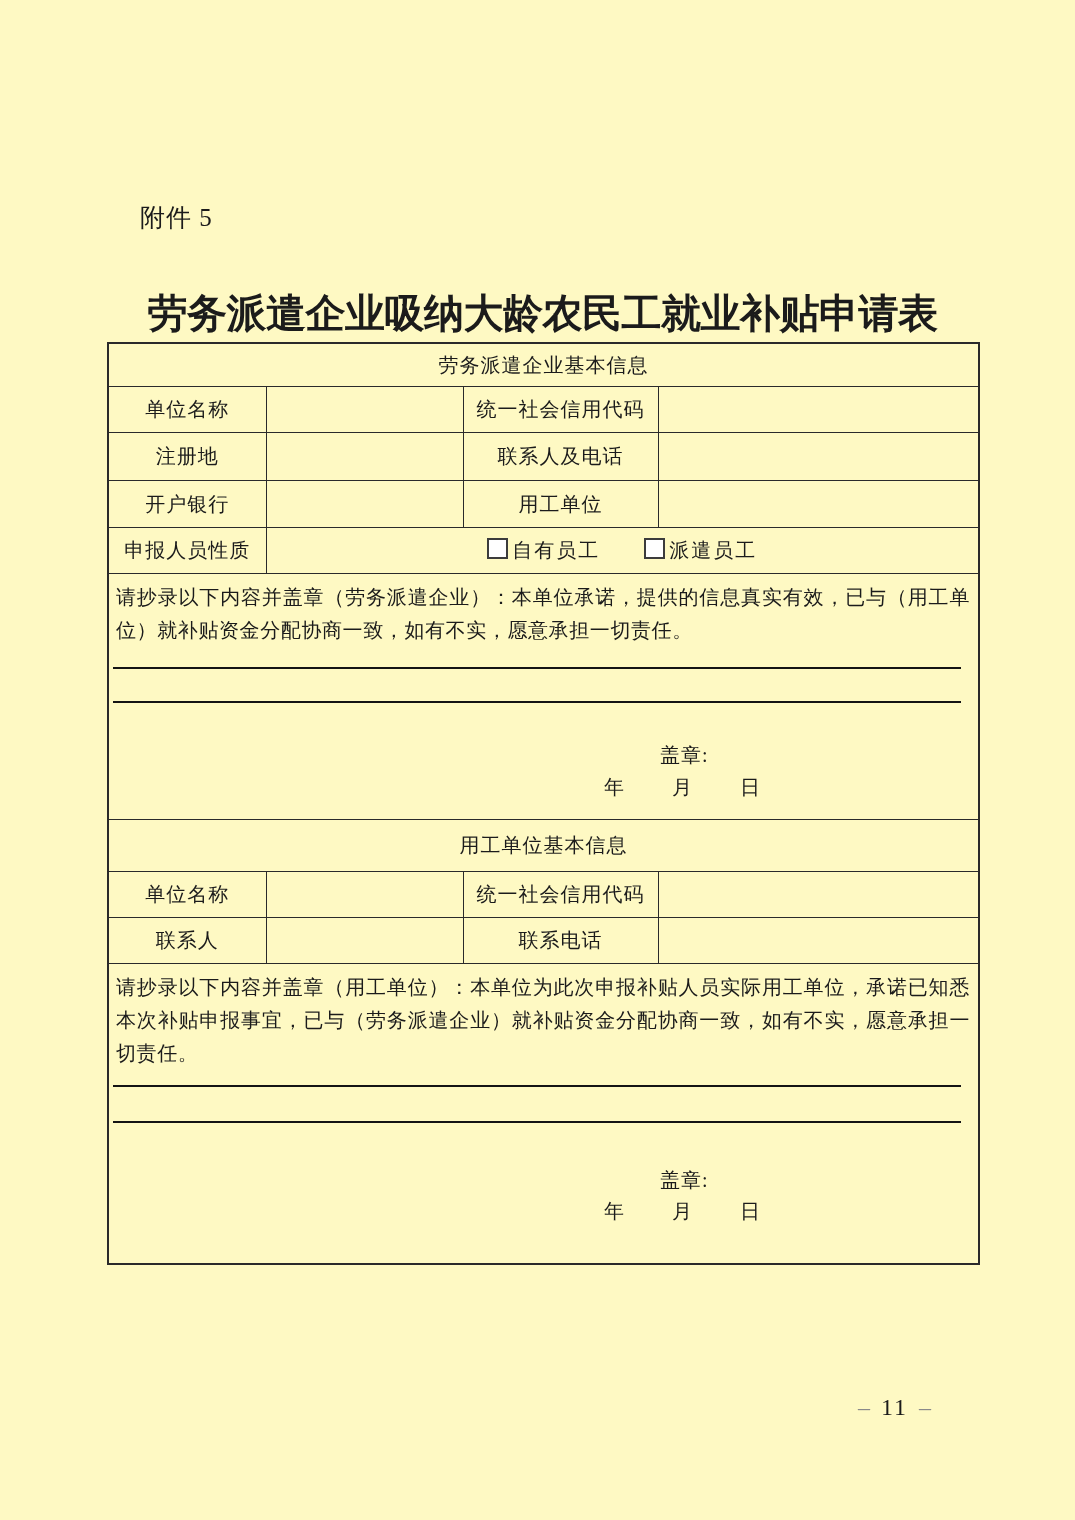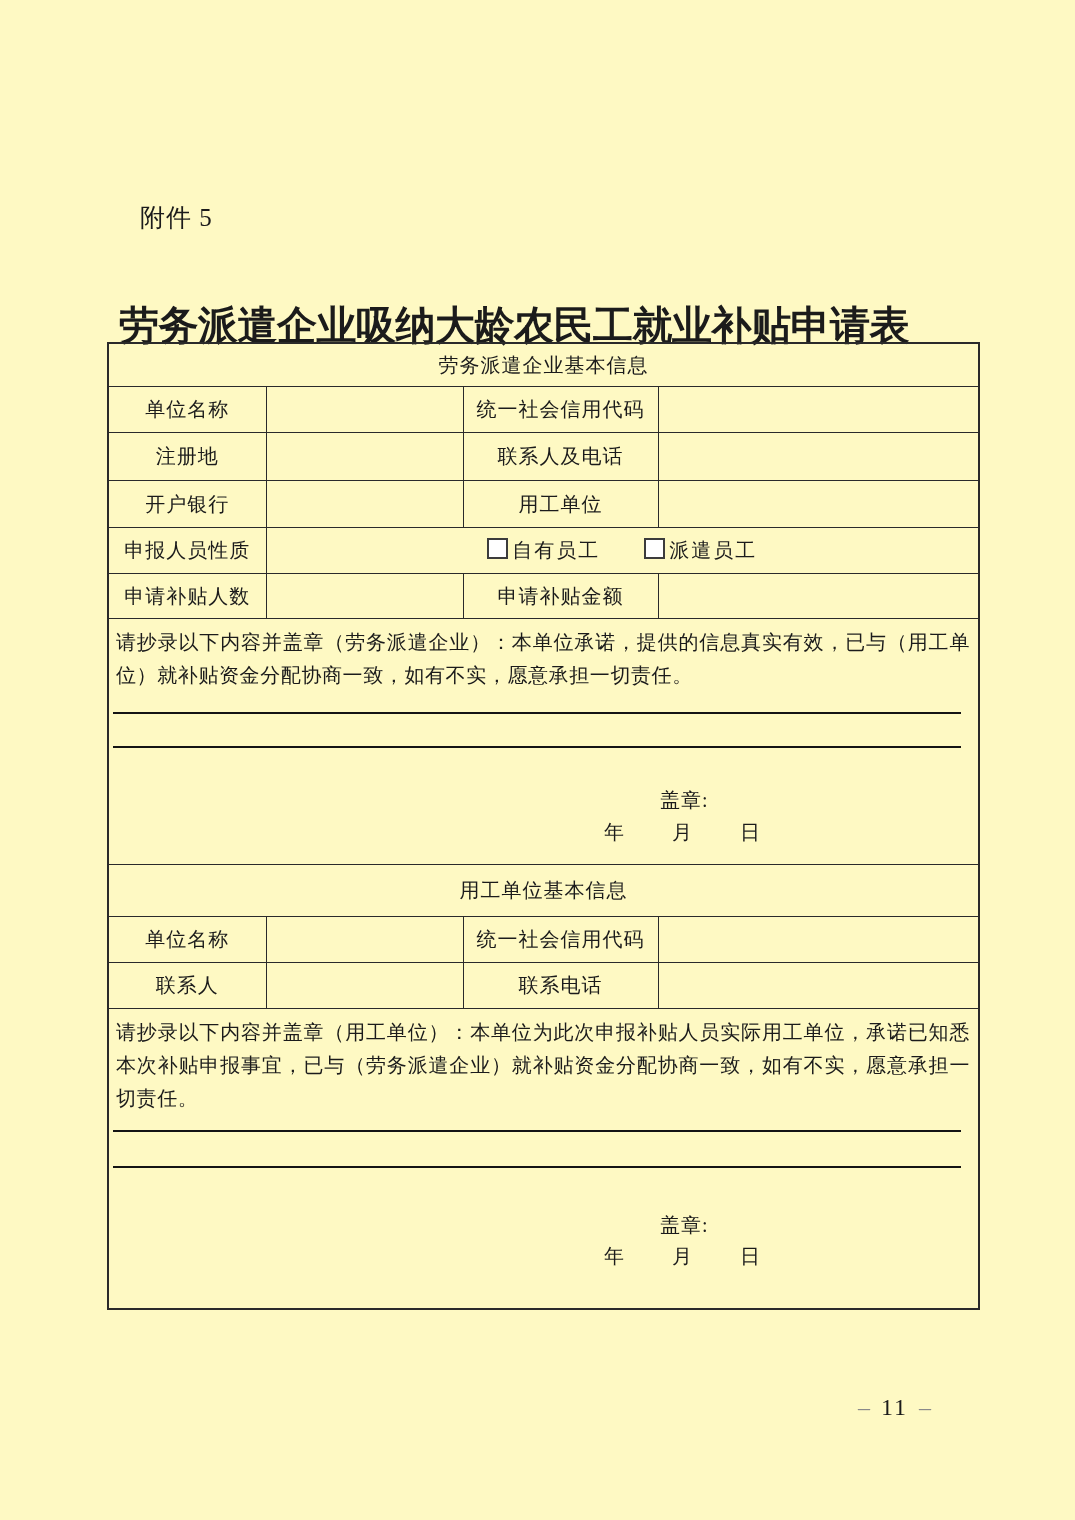--- a/index.html
+++ b/index.html
@@ -11,21 +11,21 @@
     color:#1b1b1b;
     font-family:"Liberation Serif","DejaVu Serif",serif;
     overflow:hidden;
   }
   .attachment {
     position:absolute; left:140px; top:201px;
     font-size:25px; letter-spacing:1px;
   }
   .title {
     position:absolute; left:107px; top:286px; width:871px;
-    margin:12px; 
+    margin:0; text-align:center;
     font-size:40px; font-weight:700; letter-spacing:-0.5px;
     white-space:nowrap;
   }
   table.form {
     position:absolute; left:107px; top:342px; width:871px;
     border-collapse:collapse; table-layout:fixed;
     border:2px solid #2a2a2a;
   }
   table.form td {
     border:1px solid #2a2a2a;
@@ -125,26 +125,20 @@
       <td></td>
     </tr>
 
     <tr class="rr5">
       <td>申报人员性质</td>
       <td colspan="3" class="cbx-cell">
         <span class="opt"><span class="cbx"></span><span>自有员工</span></span><span class="opt"><span class="cbx"></span><span>派遣员工</span></span>
       </td>
     </tr>
 
-    <tr class="rr6">
-      <td>申请补贴人数</td>
-      <td></td>
-      <td>申请补贴金额</td>
-      <td></td>
-    </tr>
 
     <tr class="rp1">
       <td colspan="4" class="pledge-cell">
         <div class="pwrap p1">
           <div class="ptext">请抄录以下内容并盖章（劳务派遣企业）：本单位承诺，提供的信息真实有效，已与（用工单位）就补贴资金分配协商一致，如有不实，愿意承担一切责任。</div>
           <div class="uline u1"></div>
           <div class="uline u2"></div>
           <div class="seal">盖章:</div>
           <div class="dateline">
             <span>年</span>

